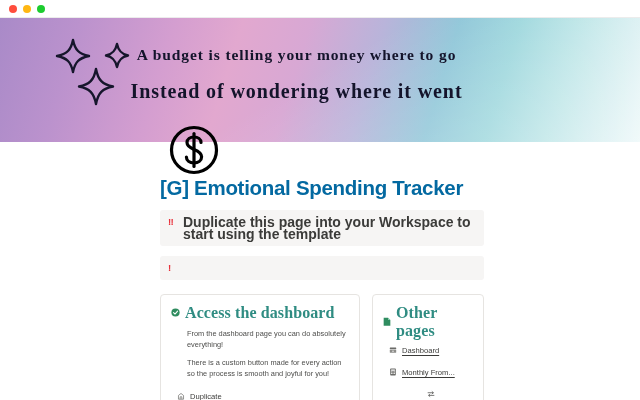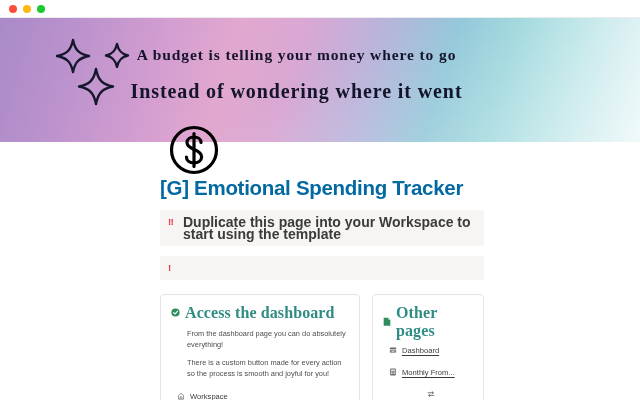--- a/index.html
+++ b/index.html
@@ -295,21 +295,21 @@
           <p class="card-para">From the dashboard page you can do absolutely everything!</p>
           <p class="card-para">There is a custom button made for every action so the process is smooth and joyful for you!</p>
 
           <div class="page-link">
             <span>
               <svg viewBox="0 0 12 12" width="8" height="8" fill="none" stroke="#6b6b68" stroke-width="1.05" stroke-linejoin="round" stroke-linecap="round">
                 <path d="M2.2 10.2 V5.2 L6 2.2 L9.8 5.2 V10.2 Z"></path>
                 <path d="M4.7 10.2 V7.2 H7.3 V10.2"></path>
               </svg>
             </span>
-            <span class="page-link-label">Workspace</span>
+            <span class="page-link-label">Duplicate</span>
           </div>
         </div>
 
         <div class="card right">
           <div class="card-head">
             <span>
               <svg viewBox="0 0 12 14" width="8" height="9.5">
                 <path d="M1 1 H7.6 L11 4.4 V13 H1 Z" fill="#2f8c5f"></path>
                 <path d="M7.6 1 L11 4.4 H7.6 Z" fill="#8fd3b6"></path>
               </svg>

